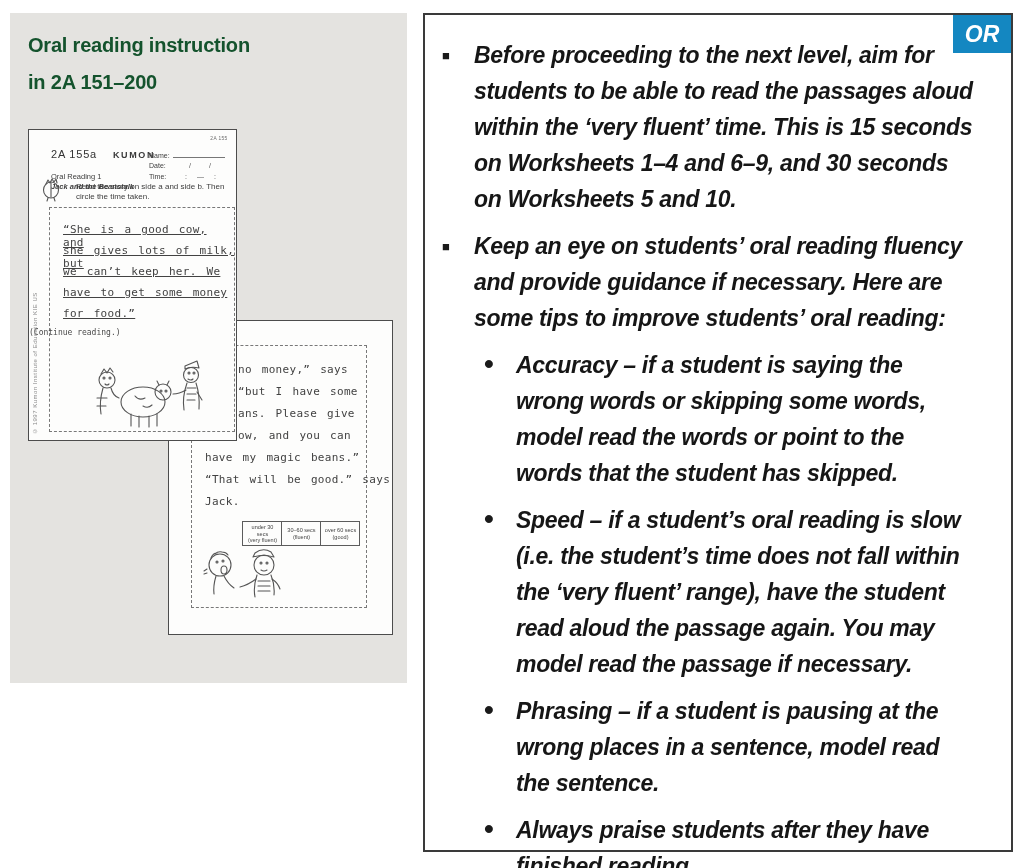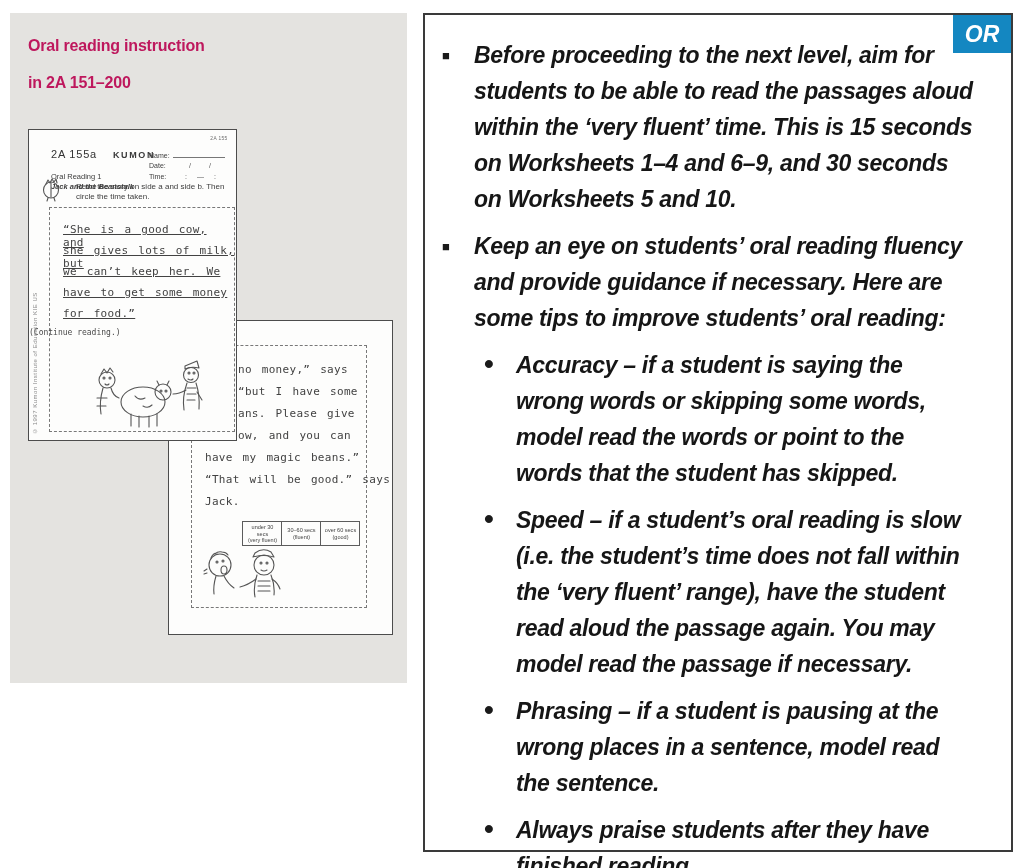--- a/index.html
+++ b/index.html
@@ -4,22 +4,22 @@
 <style>
   * { margin:0; padding:0; box-sizing:border-box; }
   html,body { width:1024px; height:868px; background:#ffffff; overflow:hidden;
               font-family:"Liberation Sans", sans-serif; }
   .stage { position:relative; width:1024px; height:868px; background:#fff; }
 
   
   .left-panel { position:absolute; left:10px; top:13px; width:397px; height:670px;
                 background:#e4e3e0; }
   .left-title { position:absolute; left:18px; top:14px; width:330px;
-                font-size:16px; line-height:37px; font-weight:700; letter-spacing:-0.2px;
-                color:#be185d; }
+                font-size:20px; line-height:37px; font-weight:700; letter-spacing:-0.2px;
+                color:#14532d; }
 
   
   .card { position:absolute; background:#fdfdfc; border:1.5px solid #4c4c4c; }
   .card-a { left:18px; top:116px; width:209px; height:312px; z-index:3; }
   .card-b { left:158px; top:307px; width:225px; height:315px; z-index:2; }
 
   .ws-corner { position:absolute; right:8px; top:6px; font-size:6px; transform:scale(.8);
                transform-origin:right top; color:#6a6a6a; letter-spacing:.5px; }
   .ws-code { position:absolute; left:22px; top:18px; font-size:11px; font-weight:400;
              letter-spacing:.8px; color:#333; }

